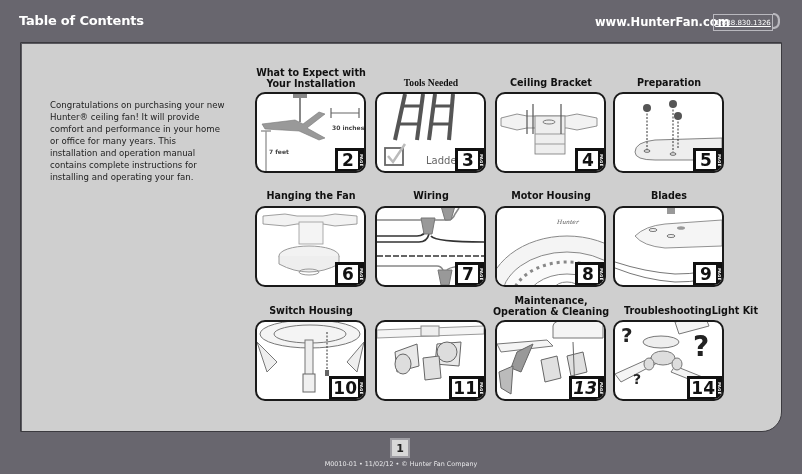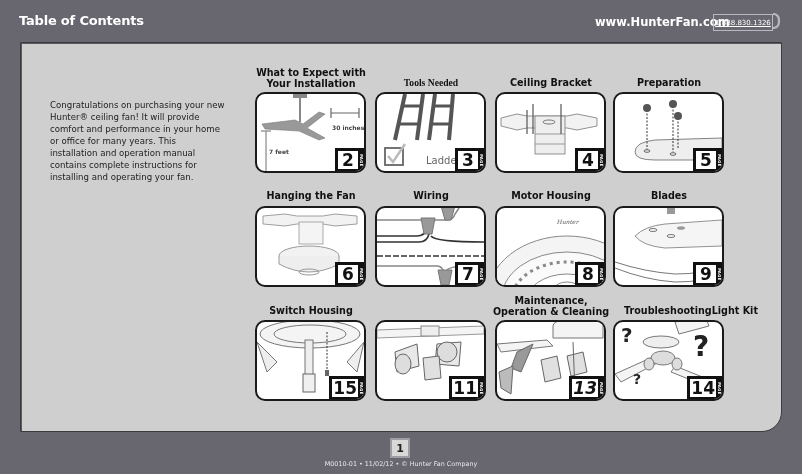--- a/index.html
+++ b/index.html
@@ -257,21 +257,21 @@
     <ellipse cx="53" cy="12" rx="50" ry="14" fill="#f4f4f4" stroke="#777"></ellipse>
     <ellipse cx="53" cy="12" rx="36" ry="9" fill="none" stroke="#777"></ellipse>
     <path d="M0 20 L20 40 L10 50 Z" fill="#eee" stroke="#777"></path>
     <path d="M107 20 L90 40 L100 50 Z" fill="#eee" stroke="#777"></path>
     <rect x="48" y="18" width="8" height="36" fill="#eee" stroke="#777"></rect>
     <rect x="46" y="52" width="12" height="18" fill="#f0f0f0" stroke="#666"></rect>
     <line x1="70" y1="10" x2="70" y2="48" stroke="#333" stroke-dasharray="2 1.5"></line>
     <rect x="68" y="48" width="4" height="6" fill="#666"></rect>
   </svg>
   <div class="page-badge">
-    <span class="page-num">15</span>
+    <span class="page-num">10</span>
     <span class="page-lbl">PAGE</span>
   </div>
 </div>
 
 <div class="card" style="left:375px;top:320px;">
   <svg class="illus" viewBox="0 0 107 77">
     <path d="M0 8 L107 4 L107 12 L0 16 Z" fill="#f4f4f4" stroke="#999"></path>
     <rect x="44" y="4" width="18" height="10" fill="#eee" stroke="#888"></rect>
     <path d="M18 30 L40 22 L42 44 L20 50 Z" fill="#e8e8e8" stroke="#666"></path>
     <ellipse cx="26" cy="42" rx="8" ry="10" fill="#ddd" stroke="#666"></ellipse>

